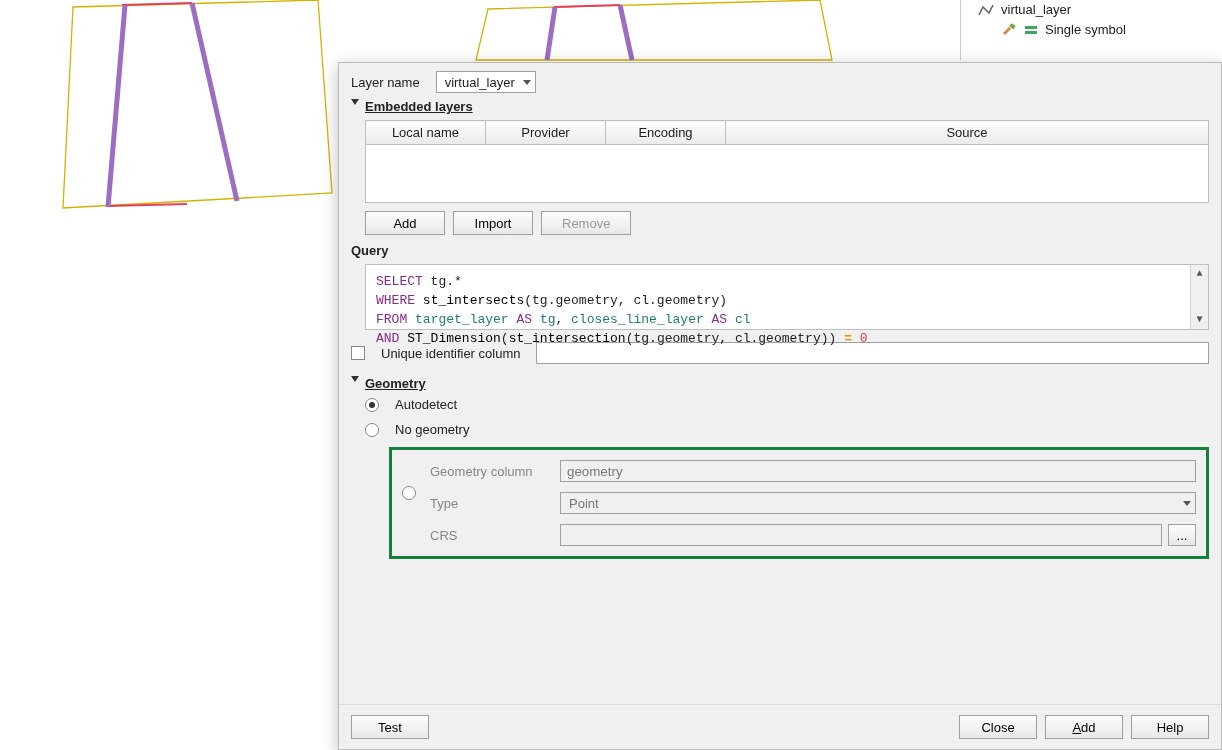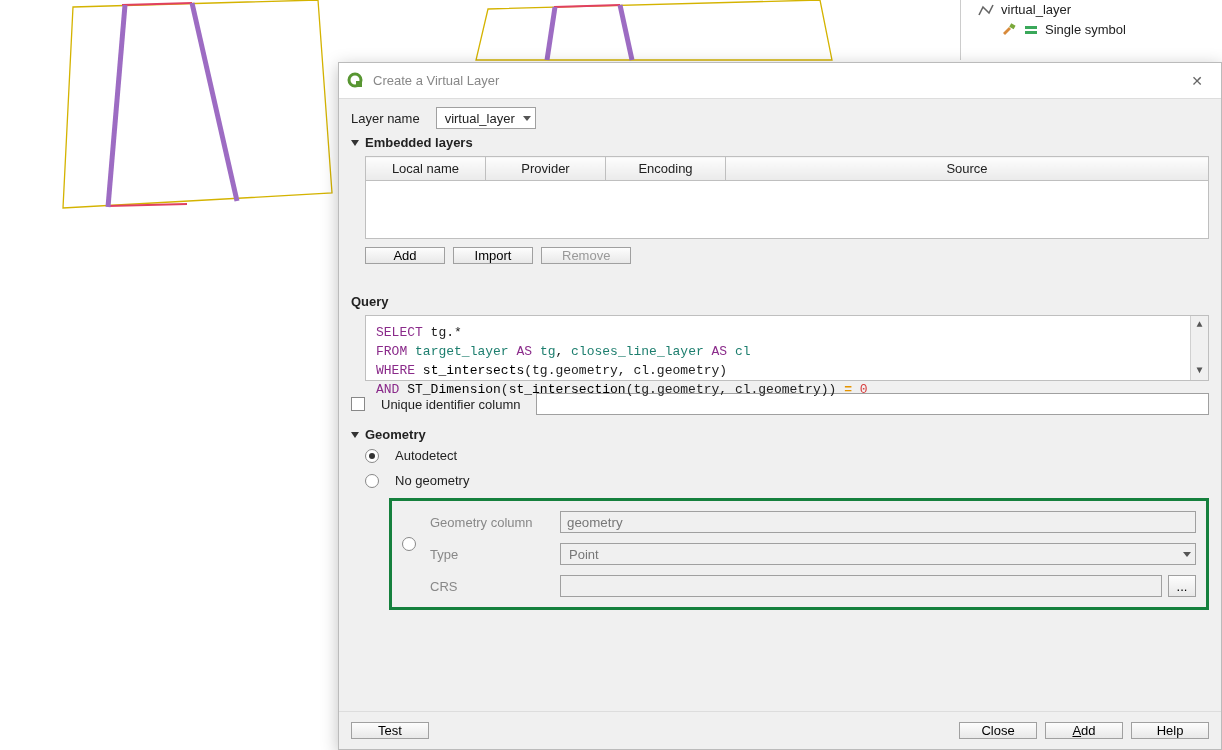--- a/index.html
+++ b/index.html
@@ -99,22 +99,23 @@
   }
   .dropdown .dd-arrow {
     width:0;height:0;
     border-left:4px solid transparent;
     border-right:4px solid transparent;
     border-top:5px solid #555;
     margin-left:2px;
   }
 
   .section-hdr {
-    display:flex; align-items:center; gap:6px;
+    display:flex; gap:6px;
     font-weight:bold;
+    text-decoration:underline;
   }
   .tri {
     width:0;height:0;
     border-left:4px solid transparent;
     border-right:4px solid transparent;
     border-top:6px solid #333;
   }
 
   .table {
     border:1px solid #bfbfbf;
@@ -128,21 +129,21 @@
     font-weight:normal;
     padding:4px 8px;
     height:24px;
   }
   .table-wrap { background:#fff; border:1px solid #bfbfbf; border-top:none; height:58px; }
 
   .btn {
     background:linear-gradient(#fdfdfd,#e8e8e8);
     border:1px solid #a0a0a0;
     min-width:80px;
-    height:17px;
+    height:24px;
     padding:0 20px;
     cursor:pointer;
     font-family:inherit;
     font-size:13px;
   }
   .btn:disabled { color:#999; }
   .btn-row { display:flex; gap:8px; }
 
   .query-box {
     background:#fff;
@@ -254,30 +255,20 @@
           <rect x="2" y="3" width="12" height="3" fill="#3aa85a"></rect>
           <rect x="2" y="8" width="12" height="3" fill="#3aa85a"></rect>
         </svg>
     </span>
     <span>Single symbol</span>
   </div>
 </div>
 
 <div class="dialog">
 
-  <div class="dlg-titlebar">
-    <span class="qgis-logo">
-      <svg viewBox="0 0 18 18" width="18" height="18">
-          <circle cx="8" cy="8" r="6" fill="none" stroke="#589632" stroke-width="3"></circle>
-          <rect x="9" y="9" width="6" height="6" fill="#589632"></rect>
-        </svg>
-    </span>
-    <span class="dlg-title">Create a Virtual Layer</span>
-    <div class="close-x">✕</div>
-  </div>
 
   <div class="dlg-body">
 
     <div class="row">
       <label class="field-label">Layer name</label>
       <div class="dropdown">
         <span>virtual_layer</span>
         <span class="dd-arrow"></span>
       </div>
     </div>
@@ -300,38 +291,38 @@
       </table>
       <div class="table-wrap"></div>
 
       <div class="btn-row" style="margin-top:8px">
         <button class="btn">Add</button>
         <button class="btn">Import</button>
         <button class="btn" disabled="">Remove</button>
       </div>
     </div>
 
-    <div style="font-weight:bold;margin-top:24px">Query</div>
+    <div style="font-weight:bold;margin-top:2px">Query</div>
 
     <div style="padding-left:14px">
       <div class="query-box">
         <div>
           <span class="kw">SELECT</span><span> tg.*</span>
+        </div>
+        <div>
+          <span class="kw">WHERE</span>
+          <span> </span><span class="func">st_intersects</span><span>(tg.geometry, cl.geometry)</span>
         </div>
         <div>
           <span class="kw">FROM</span>
           <span> </span><span class="ident">target_layer</span>
           <span> </span><span class="kw">AS</span>
           <span> </span><span class="ident">tg</span><span>, </span><span class="ident">closes_line_layer</span>
           <span> </span><span class="kw">AS</span>
           <span> </span><span class="ident">cl</span>
-        </div>
-        <div>
-          <span class="kw">WHERE</span>
-          <span> </span><span class="func">st_intersects</span><span>(tg.geometry, cl.geometry)</span>
         </div>
         <div>
           <span class="kw">AND</span>
           <span> </span><span class="func">ST_Dimension</span><span>(</span><span class="func">st_intersection</span><span>(tg.geometry, cl.geometry)</span><span>)</span><span class="op"> = </span><span class="num">0</span>
         </div>
         <div class="scrollbar">
           <div class="scroll-btn">▲</div>
           <div class="scroll-btn">▼</div>
         </div>
       </div>

